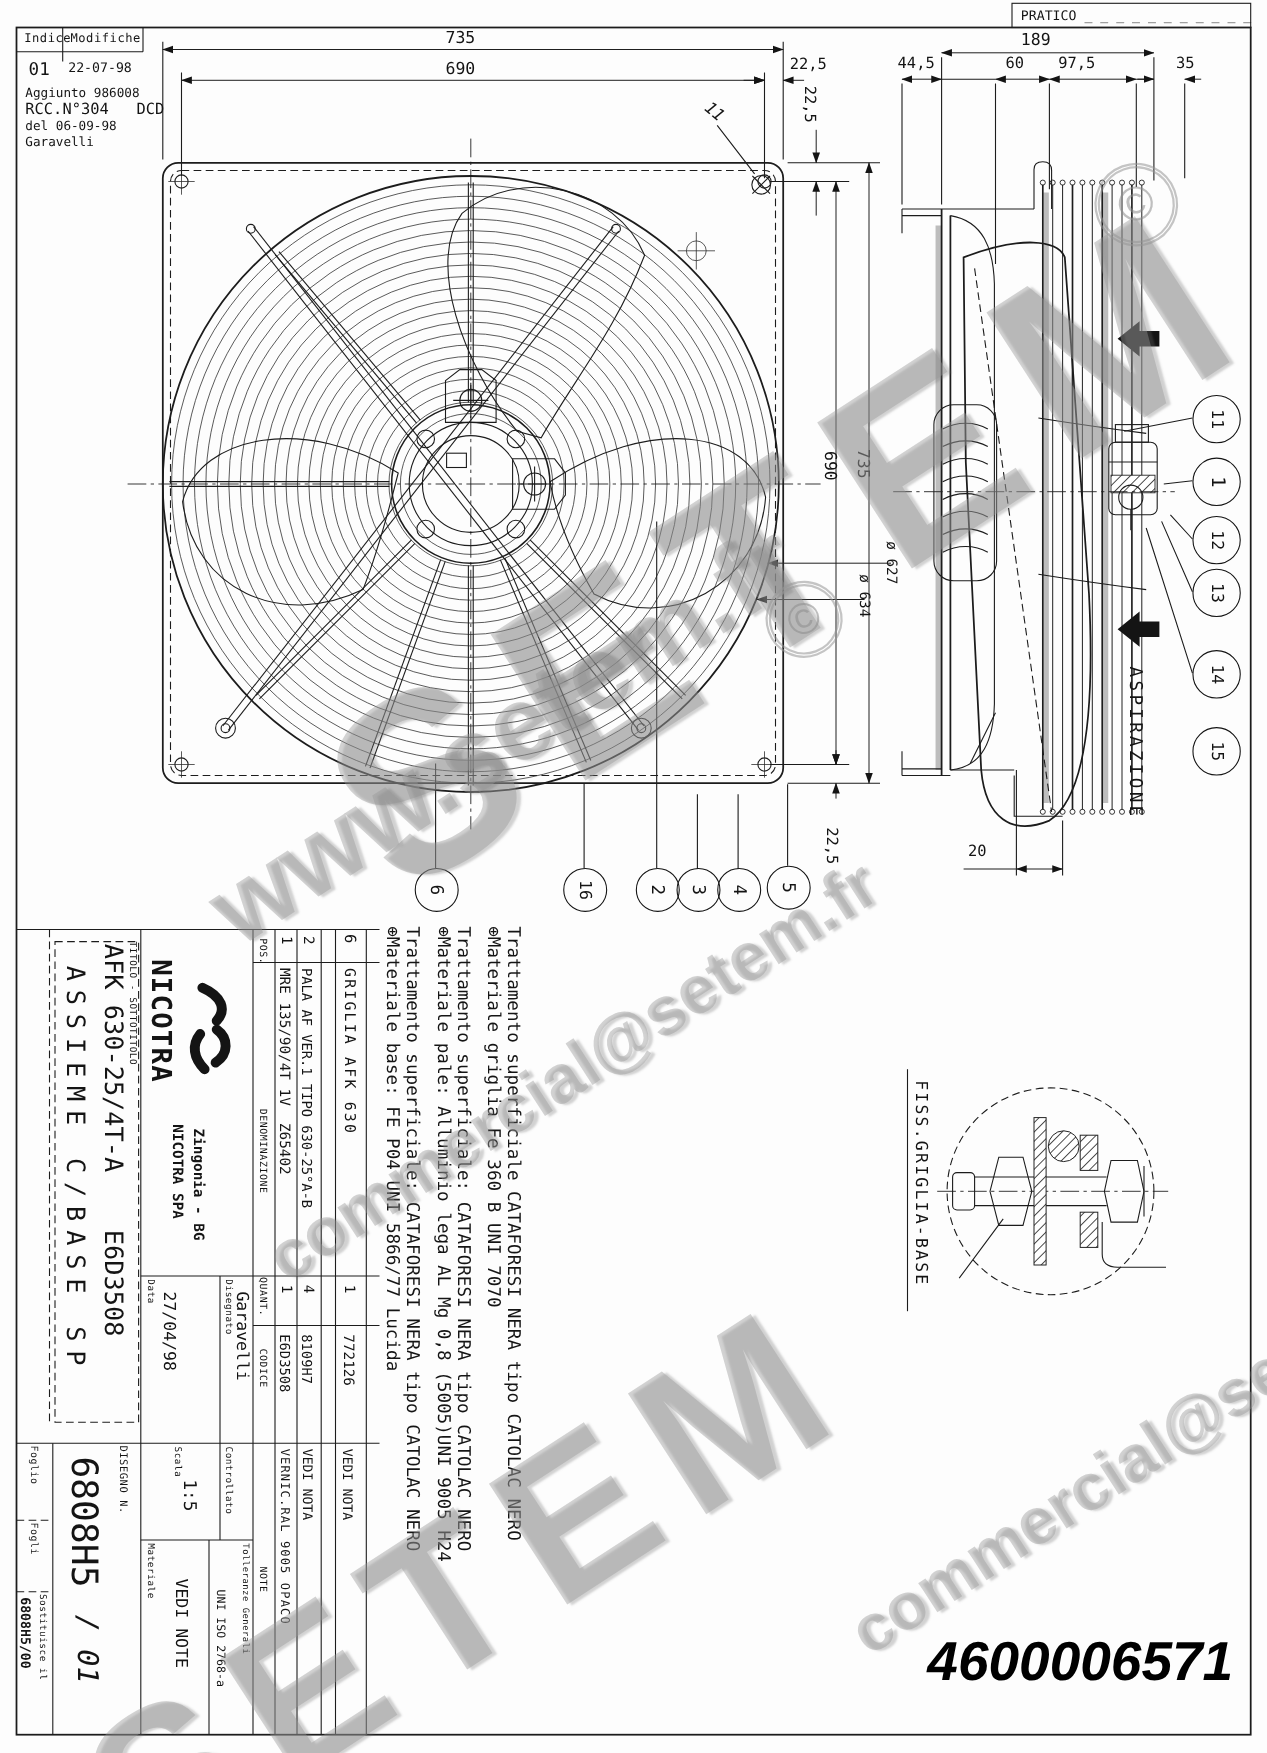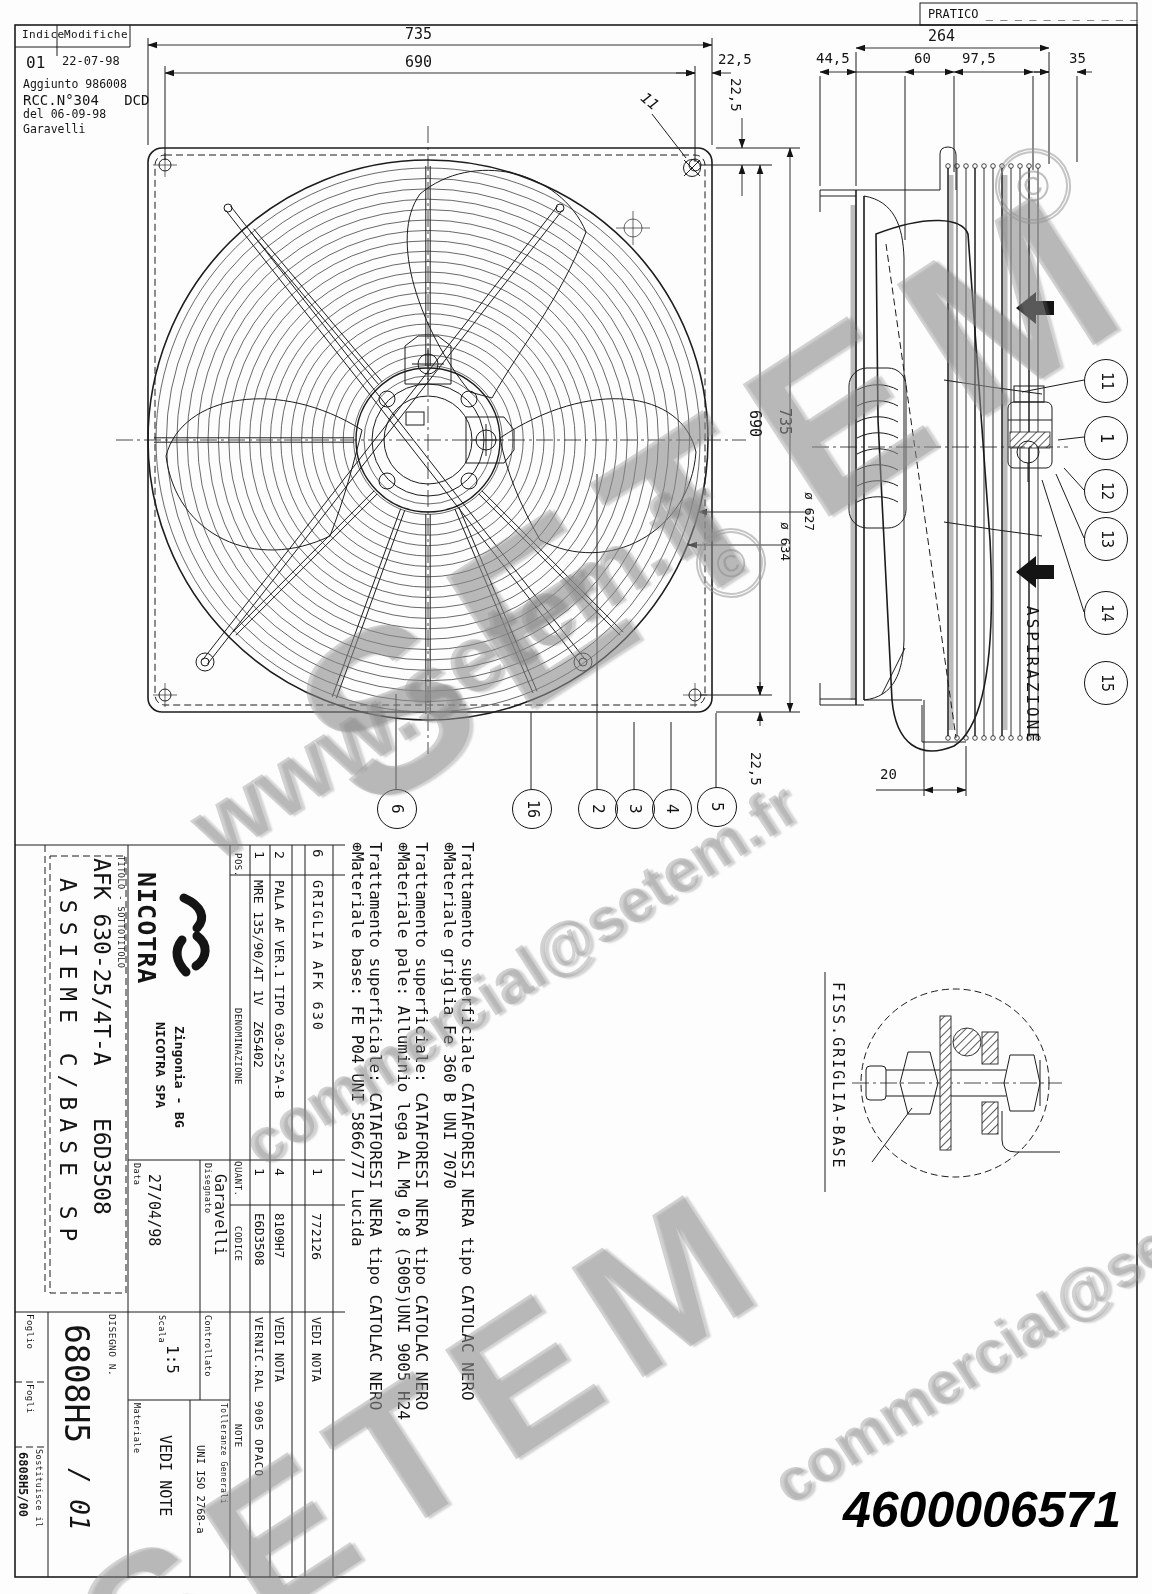--- a/index.html
+++ b/index.html
@@ -310,21 +310,21 @@
   <div class="balloon" style="left:615px;top:789px;width:38px;height:38px">
       <span class="vt" style="font-size:16px">3</span>
     </div>
   <div class="balloon" style="left:652px;top:789px;width:38px;height:38px">
       <span class="vt" style="font-size:16px">4</span>
     </div>
   <div class="balloon" style="left:697px;top:787px;width:38px;height:38px">
       <span class="vt" style="font-size:16px">5</span>
     </div>
 
-  <div class="ht" style="left:928px;top:29px;font-size:15px">264</div>
+  <div class="ht" style="left:928px;top:29px;font-size:15px">189</div>
   <div class="ht" style="left:816px;top:51px;font-size:14px">44,5</div>
   <div class="ht" style="left:914px;top:51px;font-size:14px">60</div>
   <div class="ht" style="left:962px;top:51px;font-size:14px">97,5</div>
   <div class="ht" style="left:1069px;top:51px;font-size:14px">35</div>
   <div class="ht" style="left:880px;top:767px;font-size:14px">20</div>
   <div class="vt" style="left:1024px;top:606px;font-size:16px;letter-spacing:3px">ASPIRAZIONE</div>
 
   <div class="balloon" style="left:1084px;top:359px;width:42px;height:42px">
       <span class="vt" style="font-size:15px">11</span>
     </div>

